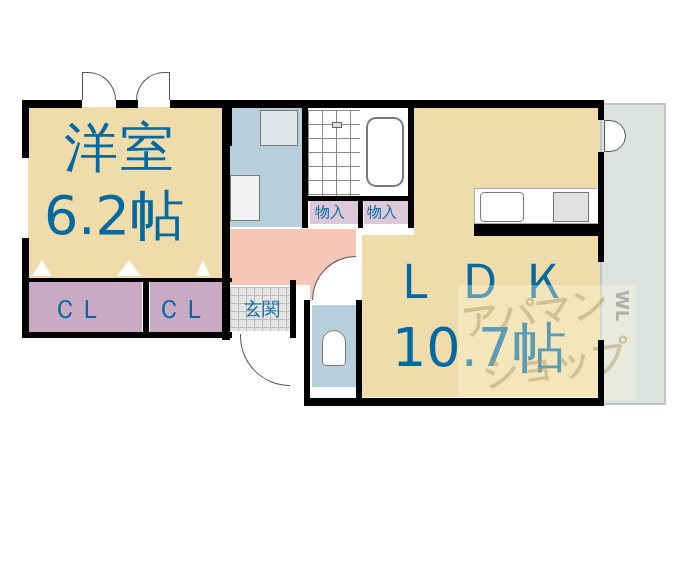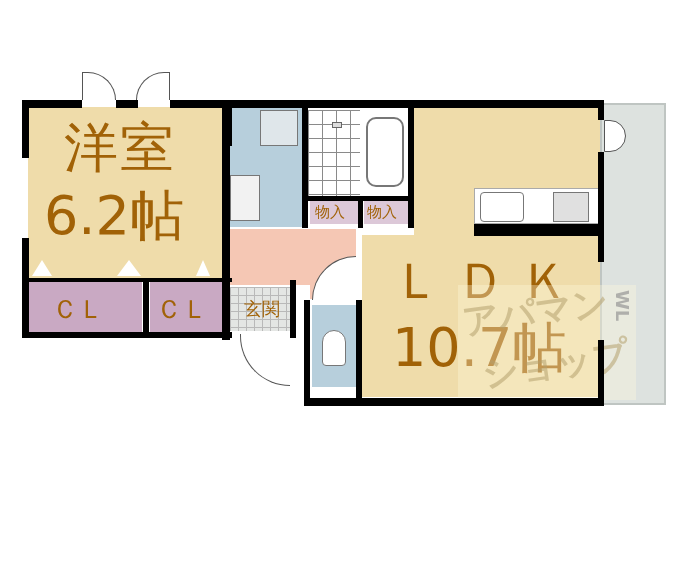--- a/index.html
+++ b/index.html
@@ -9,21 +9,21 @@
   .room-western{background:#efdcaa;}
   .closet{background:#c9a9c3;}
   .wash{background:#b7cfdc;}
   .hall{background:#f5c7b4;}
   .genkan{background:#e4e6e4;background-image:linear-gradient(#b9b9b9 1px,transparent 1px),linear-gradient(90deg,#b9b9b9 1px,transparent 1px);background-size:8px 8px;}
   .ldk{background:#efdcaa;}
   .bath{background:#ffffff;}
   .bathtiles{background:#fff;background-image:linear-gradient(#8a8a8a 1px,transparent 1px),linear-gradient(90deg,#8a8a8a 1px,transparent 1px);background-size:14px 14px;}
   .storage{background:#dcc8d8;}
   .balcony{background:#dde2df;border:2px solid #bfc5c2;}
-  .label{position:absolute;color:#a16207;white-space:nowrap;font-family:"DejaVu Sans",sans-serif;}
+  .label{position:absolute;color:#0369a1;white-space:nowrap;font-family:"DejaVu Sans",sans-serif;}
   .door-arc{position:absolute;border:1.5px solid #555;background:#fff;box-sizing:border-box;}
   .wm{position:absolute;color:rgba(180,160,110,0.55);font-weight:bold;font-family:"DejaVu Sans",sans-serif;white-space:nowrap;}
 </style>
 </head>
 <body>
 
 <div class="abs balcony" style="left:600px;top:103px;width:66px;height:302px;"></div>
 
 <div class="abs room-western" style="left:28px;top:107px;width:196px;height:172px;"></div>
 <div class="label" style="left:64px;top:112px;font-size:54px;letter-spacing:2px;">洋室</div>

